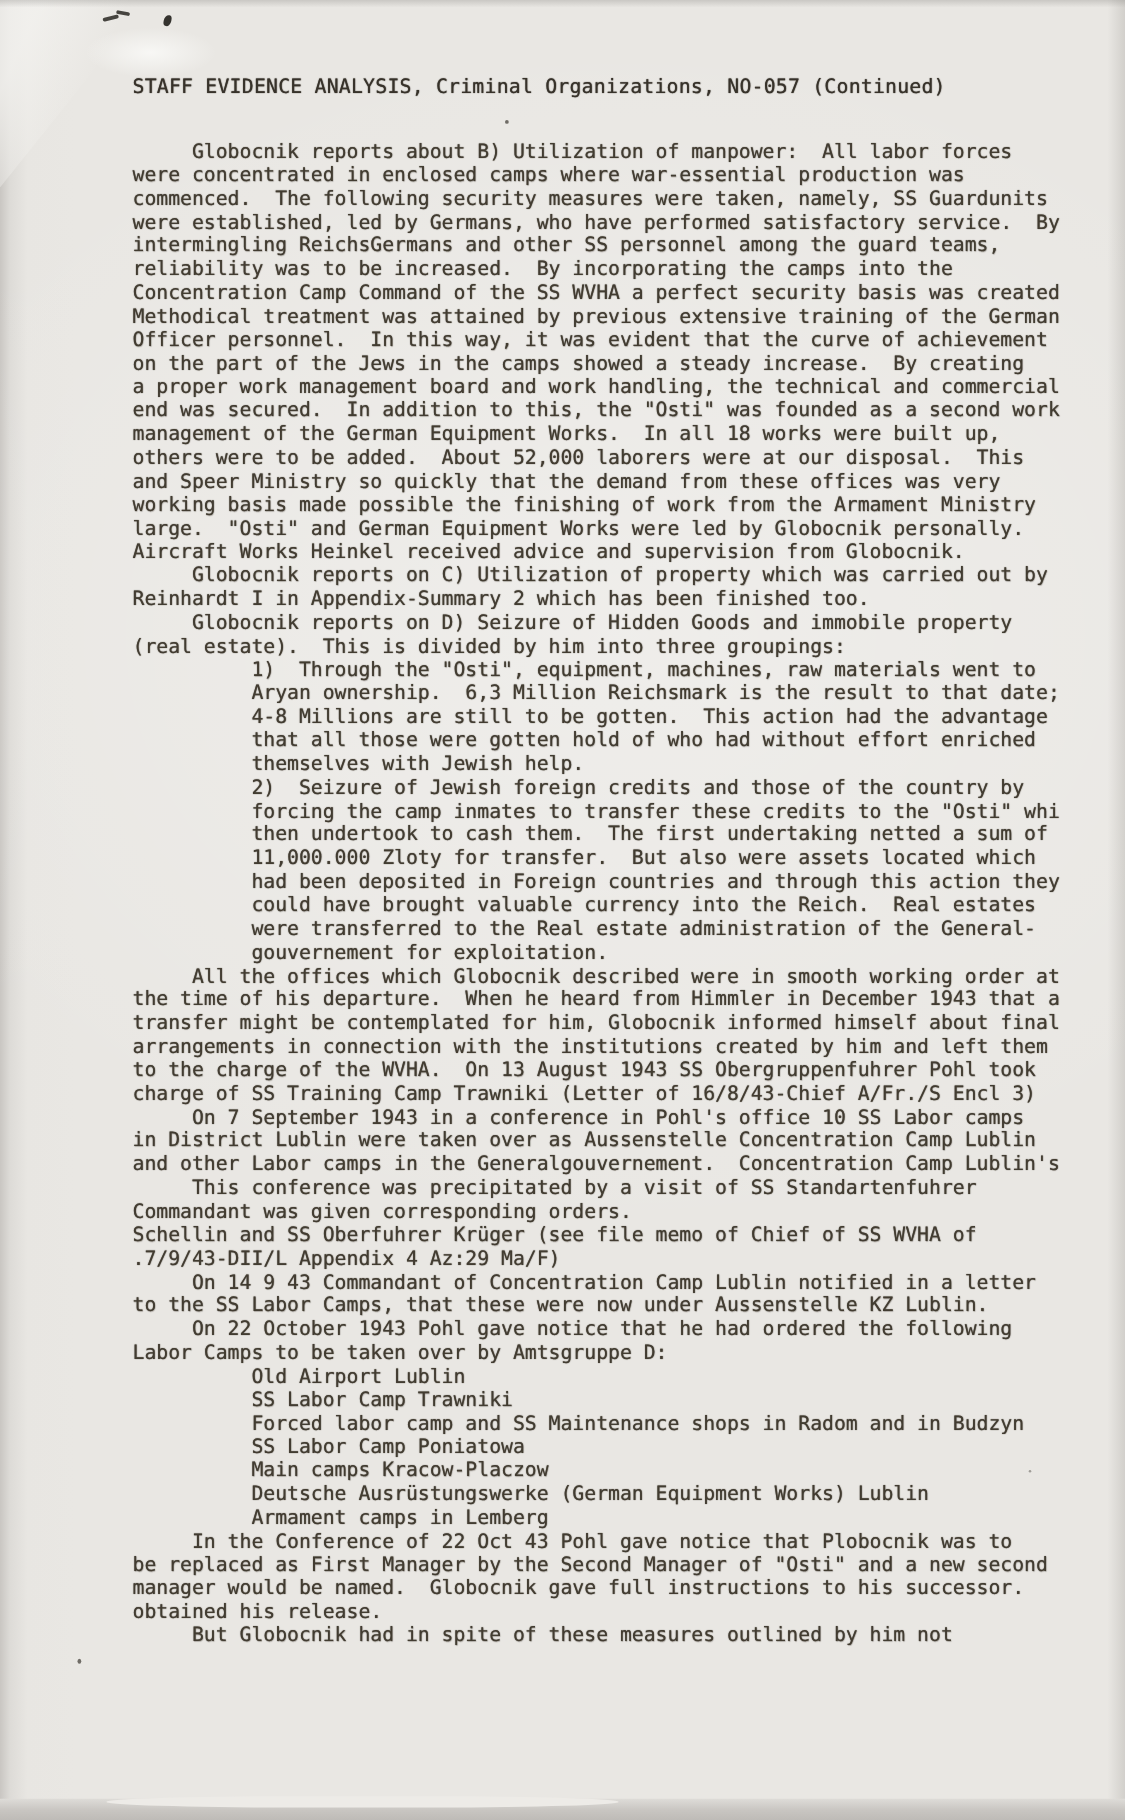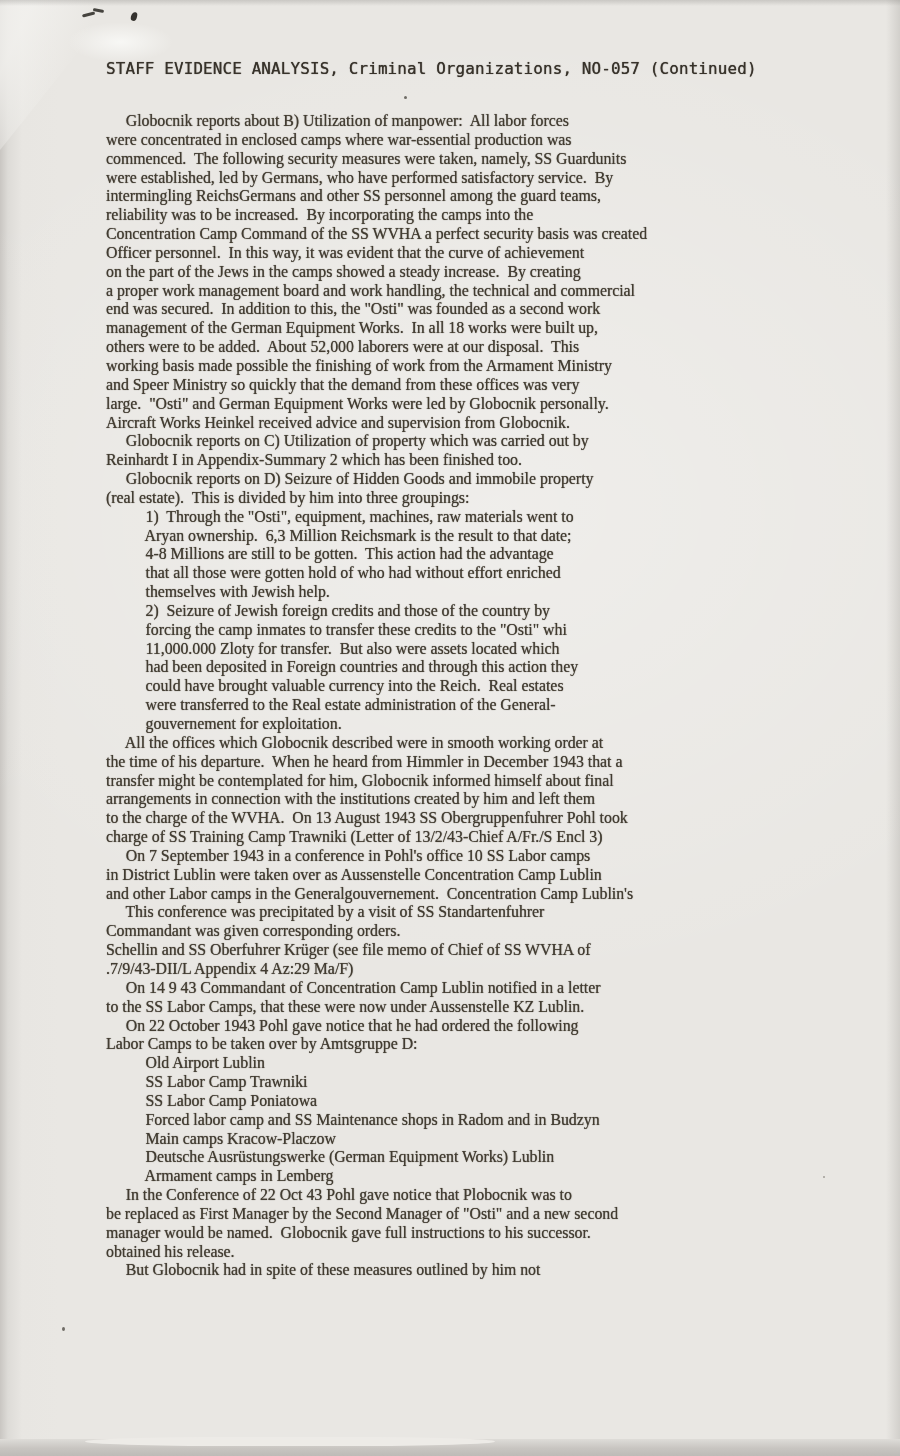--- a/index.html
+++ b/index.html
@@ -80,21 +80,20 @@
     color: #37322a;
     letter-spacing: 0.2px;
     text-shadow: 0 0 0.9px rgba(55,50,42,0.85), 0.4px 0.4px 0.6px rgba(55,50,42,0.30);
     text-align: right;
   }
   .doc-body {
     position: absolute;
     left: 106px;
     top: 112px;
     width: 780px;
-    font-family: Liberation Serif, serif;
   }
   .typed-line {
     white-space: pre;
     font-size: 15.8px;
     line-height: 18.85px;
     height: 18.85px;
     color: #423c31;
     text-shadow: 0 0 0.9px rgba(62,56,46,0.75), 0.4px 0.3px 0.7px rgba(62,56,46,0.25);
   }
 </style>
@@ -124,37 +123,38 @@
       <div class="typed-line">commenced.  The following security measures were taken, namely, SS Guardunits</div>
 
       <div class="typed-line">were established, led by Germans, who have performed satisfactory service.  By</div>
 
       <div class="typed-line">intermingling ReichsGermans and other SS personnel among the guard teams,</div>
 
       <div class="typed-line">reliability was to be increased.  By incorporating the camps into the</div>
 
       <div class="typed-line">Concentration Camp Command of the SS WVHA a perfect security basis was created</div>
 
+      <div class="typed-line">Methodical treatment was attained by previous extensive training of the German</div>
 
       <div class="typed-line">Officer personnel.  In this way, it was evident that the curve of achievement</div>
 
       <div class="typed-line">on the part of the Jews in the camps showed a steady increase.  By creating</div>
 
       <div class="typed-line">a proper work management board and work handling, the technical and commercial</div>
 
       <div class="typed-line">end was secured.  In addition to this, the "Osti" was founded as a second work</div>
 
       <div class="typed-line">management of the German Equipment Works.  In all 18 works were built up,</div>
 
       <div class="typed-line">others were to be added.  About 52,000 laborers were at our disposal.  This</div>
 
+      <div class="typed-line">and Speer Ministry so quickly that the demand from these offices was very</div>
+
       <div class="typed-line">working basis made possible the finishing of work from the Armament Ministry</div>
 
-      <div class="typed-line">and Speer Ministry so quickly that the demand from these offices was very</div>
-
       <div class="typed-line">large.  "Osti" and German Equipment Works were led by Globocnik personally.</div>
 
       <div class="typed-line">Aircraft Works Heinkel received advice and supervision from Globocnik.</div>
 
       <div class="typed-line">     Globocnik reports on C) Utilization of property which was carried out by</div>
 
       <div class="typed-line">Reinhardt I in Appendix-Summary 2 which has been finished too.</div>
 
       <div class="typed-line">     Globocnik reports on D) Seizure of Hidden Goods and immobile property</div>
 
@@ -167,20 +167,21 @@
       <div class="typed-line">          4-8 Millions are still to be gotten.  This action had the advantage</div>
 
       <div class="typed-line">          that all those were gotten hold of who had without effort enriched</div>
 
       <div class="typed-line">          themselves with Jewish help.</div>
 
       <div class="typed-line">          2)  Seizure of Jewish foreign credits and those of the country by</div>
 
       <div class="typed-line">          forcing the camp inmates to transfer these credits to the "Osti" whi</div>
 
+      <div class="typed-line">          then undertook to cash them.  The first undertaking netted a sum of</div>
 
       <div class="typed-line">          11,000.000 Zloty for transfer.  But also were assets located which</div>
 
       <div class="typed-line">          had been deposited in Foreign countries and through this action they</div>
 
       <div class="typed-line">          could have brought valuable currency into the Reich.  Real estates</div>
 
       <div class="typed-line">          were transferred to the Real estate administration of the General-</div>
 
       <div class="typed-line">          gouvernement for exploitation.</div>
@@ -188,21 +189,21 @@
       <div class="typed-line">     All the offices which Globocnik described were in smooth working order at</div>
 
       <div class="typed-line">the time of his departure.  When he heard from Himmler in December 1943 that a</div>
 
       <div class="typed-line">transfer might be contemplated for him, Globocnik informed himself about final</div>
 
       <div class="typed-line">arrangements in connection with the institutions created by him and left them</div>
 
       <div class="typed-line">to the charge of the WVHA.  On 13 August 1943 SS Obergruppenfuhrer Pohl took</div>
 
-      <div class="typed-line">charge of SS Training Camp Trawniki (Letter of 13/2/43-Chief A/Fr./S Encl 3)</div>
+      <div class="typed-line">charge of SS Training Camp Trawniki (Letter of 16/8/43-Chief A/Fr./S Encl 3)</div>
 
       <div class="typed-line">     On 7 September 1943 in a conference in Pohl's office 10 SS Labor camps</div>
 
       <div class="typed-line">in District Lublin were taken over as Aussenstelle Concentration Camp Lublin</div>
 
       <div class="typed-line">and other Labor camps in the Generalgouvernement.  Concentration Camp Lublin's</div>
 
       <div class="typed-line">     This conference was precipitated by a visit of SS Standartenfuhrer</div>
 
       <div class="typed-line">Commandant was given corresponding orders.</div>
@@ -216,23 +217,23 @@
       <div class="typed-line">to the SS Labor Camps, that these were now under Aussenstelle KZ Lublin.</div>
 
       <div class="typed-line">     On 22 October 1943 Pohl gave notice that he had ordered the following</div>
 
       <div class="typed-line">Labor Camps to be taken over by Amtsgruppe D:</div>
 
       <div class="typed-line">          Old Airport Lublin</div>
 
       <div class="typed-line">          SS Labor Camp Trawniki</div>
 
+      <div class="typed-line">          Forced labor camp and SS Maintenance shops in Radom and in Budzyn</div>
+
       <div class="typed-line">          SS Labor Camp Poniatowa</div>
-
-      <div class="typed-line">          Forced labor camp and SS Maintenance shops in Radom and in Budzyn</div>
 
       <div class="typed-line">          Main camps Kracow-Placzow</div>
 
       <div class="typed-line">          Deutsche Ausrüstungswerke (German Equipment Works) Lublin</div>
 
       <div class="typed-line">          Armament camps in Lemberg</div>
 
       <div class="typed-line">     In the Conference of 22 Oct 43 Pohl gave notice that Plobocnik was to</div>
 
       <div class="typed-line">be replaced as First Manager by the Second Manager of "Osti" and a new second</div>

